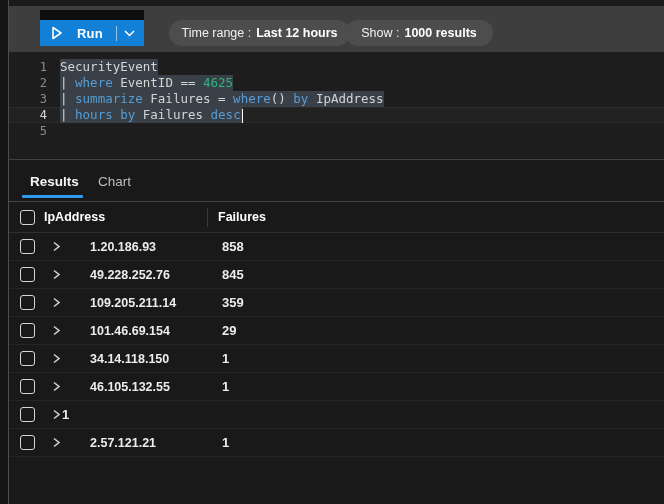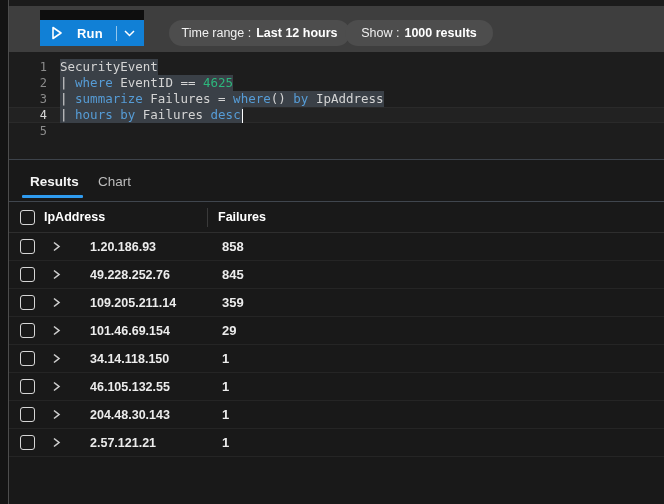--- a/index.html
+++ b/index.html
@@ -200,21 +200,20 @@
     <span class="cell-failures">1</span>
   </div>
 
   <div class="grid-row">
     <span class="checkbox"></span>
     <button class="chevron">
       <svg width="9" height="11" viewBox="0 0 9 11">
                   <path d="M2 1.5 L7 5.5 L2 9.5" fill="none" stroke="#cfcfcf" stroke-width="1.6"></path>
                 </svg>
     </button>
-    <span class="cell-ip">204.48.30.143</span>
     <span class="cell-failures">1</span>
   </div>
 
   <div class="grid-row">
     <span class="checkbox"></span>
     <button class="chevron">
       <svg width="9" height="11" viewBox="0 0 9 11">
                   <path d="M2 1.5 L7 5.5 L2 9.5" fill="none" stroke="#cfcfcf" stroke-width="1.6"></path>
                 </svg>
     </button>

